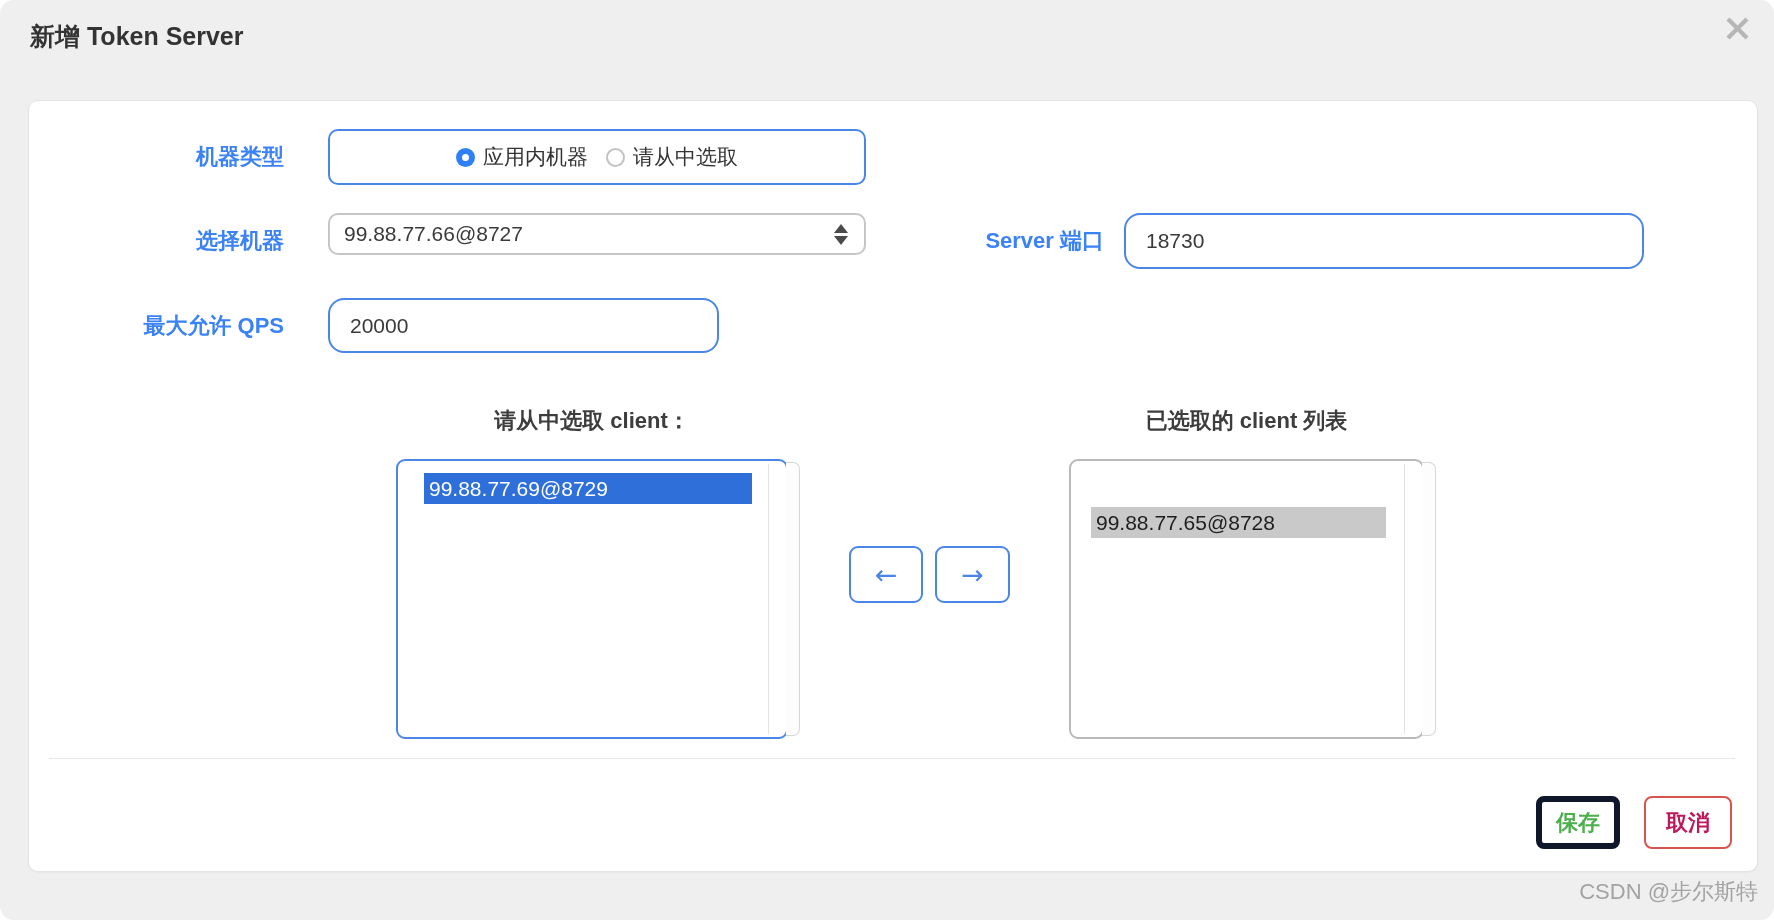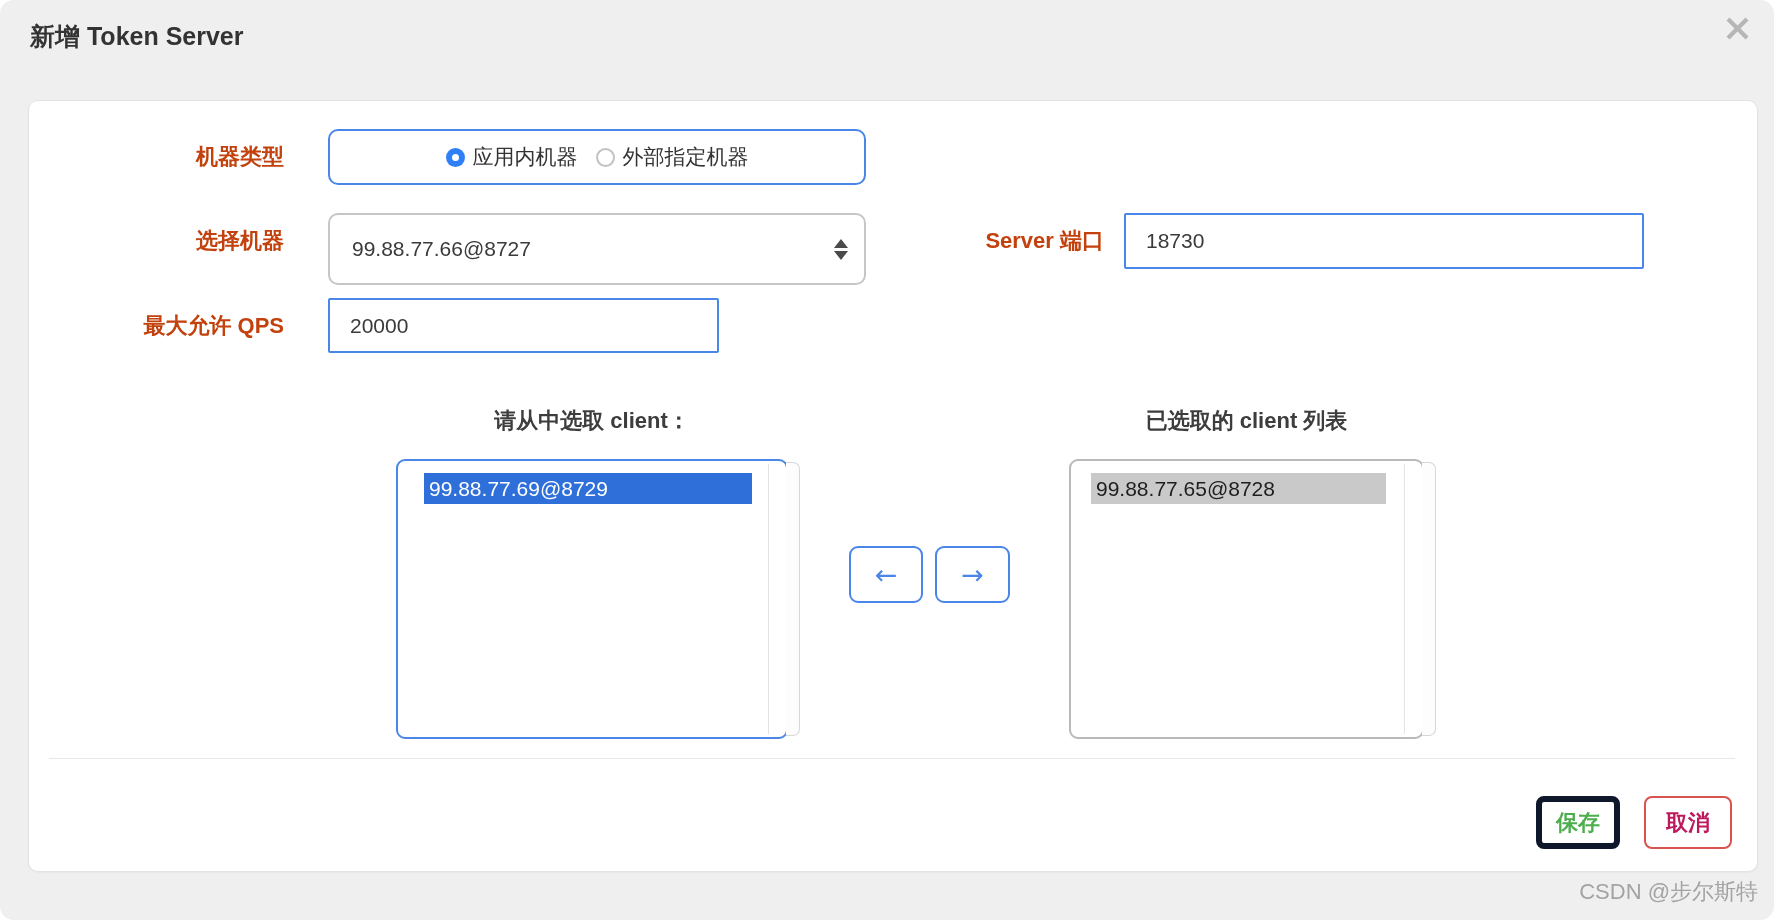--- a/index.html
+++ b/index.html
@@ -19,51 +19,51 @@
     position:absolute;right:22px;top:13px;width:30px;height:30px;cursor:pointer;
     display:flex;align-items:center;justify-content:center;
   }
   .card{
     position:absolute;left:28px;top:100px;width:1730px;height:772px;
     background:#fff;border:1px solid #e3e3e3;border-radius:10px;
     box-shadow:0 1px 2px rgba(0,0,0,0.04);box-sizing:border-box;
   }
   .field-label{
     position:absolute;left:40px;width:215px;text-align:right;
-    font-size:22px;font-weight:700;color:#c2410c;
+    font-size:22px;font-weight:700;color:#3b82f6;
   }
   .lbl-machine-type{top:28px;height:56px;line-height:56px;}
   .lbl-select-machine{top:112px;height:56px;line-height:56px;}
   .lbl-max-qps{top:197px;height:55px;line-height:55px;}
   .lbl-server-port{left:875px;width:200px;top:112px;height:56px;line-height:56px;}
 
   .machine-box{
     position:absolute;left:299px;top:28px;width:538px;height:56px;box-sizing:border-box;
     border:2px solid #4a86e8;border-radius:10px;background:#fff;
     display:flex;align-items:center;justify-content:center;gap:18px;
   }
   .radio-opt{display:flex;align-items:center;gap:8px;font-size:21px;color:#333;cursor:pointer;}
   .radio{width:19px;height:19px;border-radius:50%;flex:0 0 auto;position:relative;}
   .radio.on{background:#2f7ff7;}
   .radio.on::after{content:"";position:absolute;left:6px;top:6px;width:7px;height:7px;background:#fff;border-radius:50%;}
   .radio.off{background:#fff;border:2px solid #c2c2c2;box-sizing:border-box;}
 
   .machine-select{
-    position:absolute;left:299px;top:112px;width:538px;height:72px;box-sizing:border-box;
+    position:absolute;left:299px;top:112px;width:538px;height:42px;box-sizing:border-box;
     border:2px solid #c6c6c6;border-radius:10px;background:#fff;cursor:pointer;
     display:flex;align-items:center;justify-content:space-between;
-    padding:0 16px 0 22px;font-size:21px;color:#3a3a3a;
+    padding:0 16px 0 14px;font-size:21px;color:#3a3a3a;
   }
   .spinner{display:flex;flex-direction:column;gap:3px;}
   .tri-up{width:0;height:0;border-left:7px solid transparent;border-right:7px solid transparent;border-bottom:9px solid #4a4a4a;}
   .tri-down{width:0;height:0;border-left:7px solid transparent;border-right:7px solid transparent;border-top:9px solid #4a4a4a;}
 
   .text-input{
     position:absolute;box-sizing:border-box;background:#fff;outline:none;
-    border:2px solid #4a86e8;border-radius:2px;
+    border:2px solid #4a86e8;border-radius:16px;
     font-size:21px;color:#3a3a3a;padding:16px 20px;
     font-family:"Liberation Sans","DejaVu Sans",sans-serif;
   }
   .input-server-port{left:1095px;top:112px;width:520px;height:56px;}
   .input-max-qps{left:299px;top:197px;width:391px;height:55px;}
 
   .picker-header{
     position:absolute;top:305px;font-size:22px;font-weight:700;color:#3d3d3d;text-align:center;
   }
   .hdr-available{left:367px;width:392px;}
@@ -74,21 +74,21 @@
   }
   .listbox.available{left:367px;width:392px;border:2px solid #4a86e8;}
   .listbox.selected{left:1040px;width:355px;border:2px solid #b9b9b9;}
   .native-strip{
     position:absolute;top:1px;bottom:1px;right:-14px;width:13px;
     background:#fdfdfd;border:1px solid #d7d7d7;border-left:none;border-radius:0 7px 7px 0;
   }
   .scroll-line{position:absolute;top:3px;bottom:3px;right:17px;width:1px;background:#e3e3e3;}
   .list-items{position:relative;}
   .listbox.available .list-items{padding:12px 34px 16px 26px;}
-  .listbox.selected  .list-items{padding:12px 36px 4px 20px;}
+  .listbox.selected  .list-items{padding:12px 36px 4px 20px;margin-top:34px;}
   .list-item{
     height:31px;line-height:31px;font-size:21px;padding-left:5px;cursor:pointer;
     white-space:nowrap;overflow:hidden;
   }
   .list-item.sel-blue{background:#2e6fd9;color:#fff;font-weight:500;}
   .list-item.sel-gray{background:#c9c9c9;color:#1e1e1e;}
 
   .arrow-btn{
     position:absolute;top:445px;height:57px;box-sizing:border-box;cursor:pointer;
     border:2px solid #4a86e8;border-radius:9px;background:#fff;color:#4a86e8;
@@ -129,21 +129,21 @@
   <div class="card">
 
     <div class="field-label lbl-machine-type">机器类型</div>
     <div class="machine-box">
       <div class="radio-opt">
         <span class="radio on"></span>
         <span>应用内机器</span>
       </div>
       <div class="radio-opt">
         <span class="radio off"></span>
-        <span>外部指定机器</span>
+        <span>请从中选取</span>
       </div>
     </div>
 
     <div class="field-label lbl-select-machine">选择机器</div>
     <div class="machine-select">
       <span>99.88.77.66@8727</span>
       <span class="spinner">
         <span class="tri-up"></span>
         <span class="tri-down"></span>
       </span>

